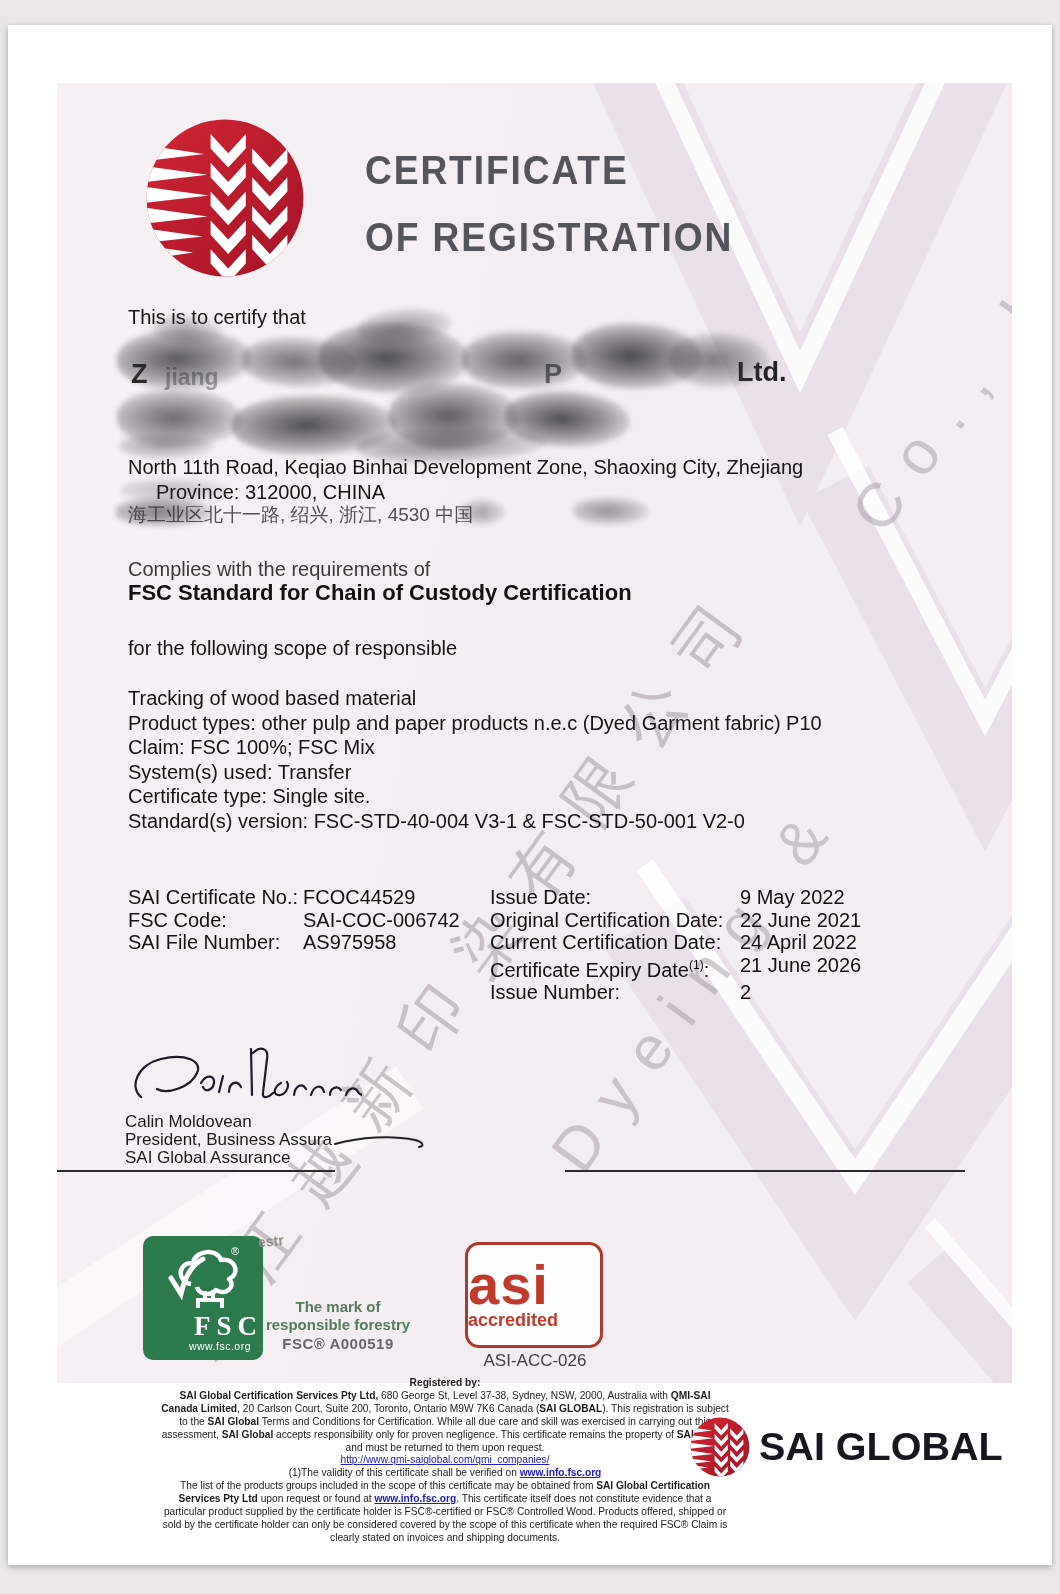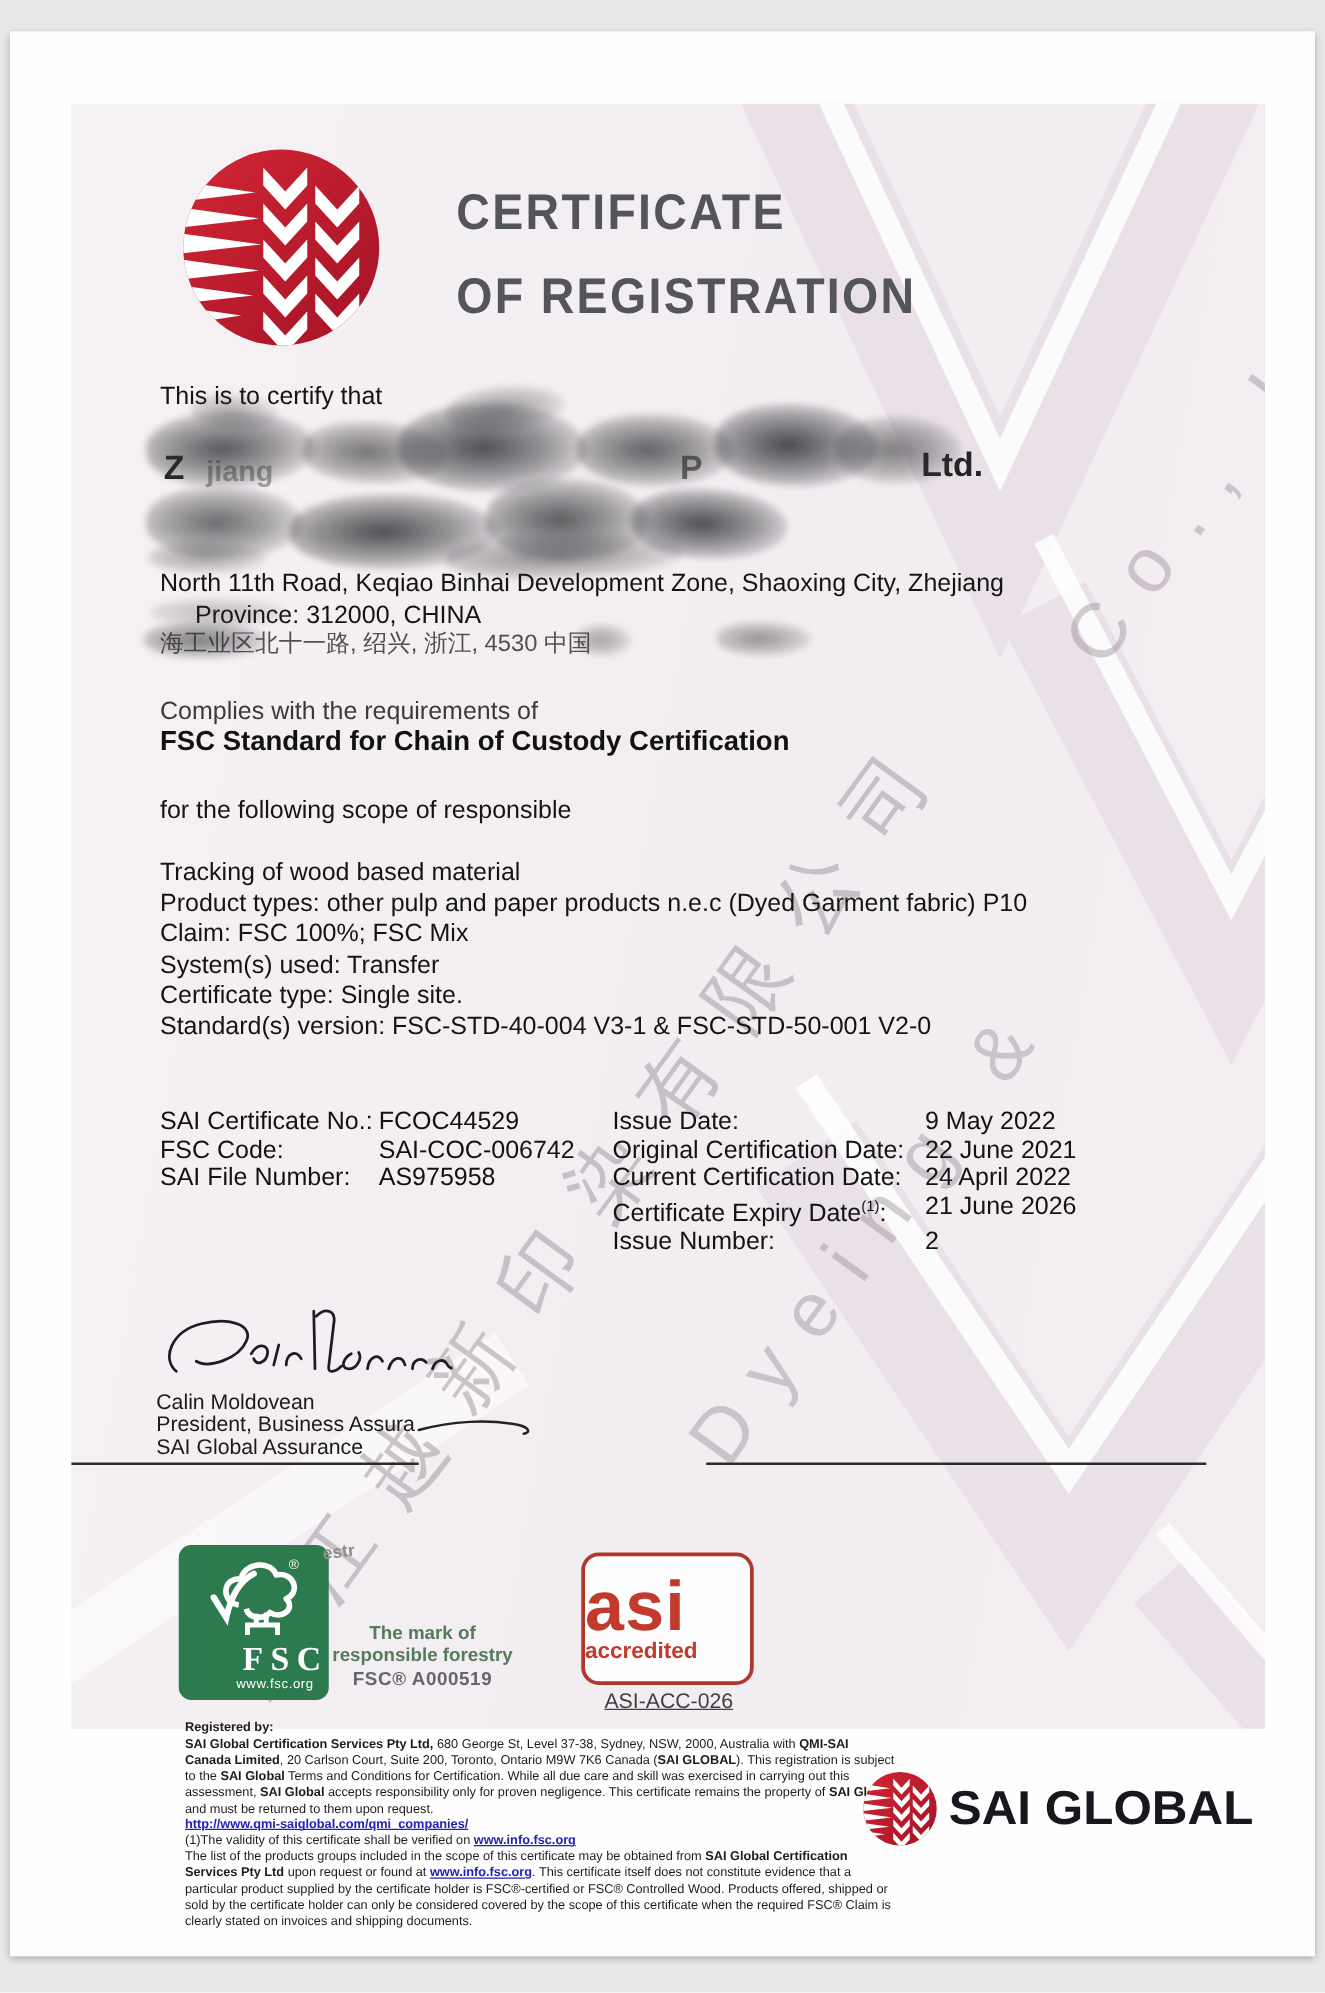--- a/index.html
+++ b/index.html
@@ -199,28 +199,28 @@
     <div class="abs mark-green" style="left:196px;top:1215px;width:170px;">
       <div>The mark of</div>
       <div>responsible forestry</div>
     </div>
     <div class="abs lic-gray" style="left:196px;top:1252px;width:170px;">FSC® A000519</div>
 
     <div class="asi-box" style="left:408px;top:1159px;width:132px;height:100px;">
       <div class="asi-big">asi</div>
       <div class="asi-acc">accredited</div>
     </div>
-    <div class="asi-code" style="left:408px;top:1268px;width:140px;text-decoration:underline;">ASI-ACC-026</div>
+    <div class="asi-code" style="left:408px;top:1268px;width:140px;">ASI-ACC-026</div>
 
   </div>
 
-  <div class="footer" style="left:140px;top:1352px;width:570px;">
+  <div class="footer" style="left:152px;top:1352px;width:570px;text-align:center;">
     <p style="font-weight:700;">Registered by:</p>
     <p><span style="font-weight: 700;">SAI Global Certification Services Pty Ltd,</span><span> 680 George St, Level 37-38, Sydney, NSW, 2000, Australia with </span><span style="font-weight: 700;">QMI-SAI Canada Limited</span><span>, 20 Carlson Court, Suite 200, Toronto, Ontario M9W 7K6 Canada (</span><span style="font-weight: 700;">SAI GLOBAL</span><span>). This registration is subject to the </span><span style="font-weight: 700;">SAI Global</span><span> Terms and Conditions for Certification. While all due care and skill was exercised in carrying out this assessment, </span><span style="font-weight: 700;">SAI Global</span><span> accepts responsibility only for proven negligence. This certificate remains the property of </span><span style="font-weight: 700;">SAI Global</span><span> and must be returned to them upon request.</span></p>
-    <p><span style="color: rgb(33, 33, 189); text-decoration: underline; font-weight: 700;">http://www.qmi-saiglobal.com/qmi_companies/</span></p>
+    <p><span style="color: rgb(33, 33, 189); text-decoration: underline; font-weight: 400;">http://www.qmi-saiglobal.com/qmi_companies/</span></p>
     <p><span>(1)The validity of this certificate shall be verified on </span><span style="color: rgb(33, 33, 189); text-decoration: underline; font-weight: 700;">www.info.fsc.org</span></p>
     <p><span>The list of the products groups included in the scope of this certificate may be obtained from </span><span style="font-weight: 700;">SAI Global Certification Services Pty Ltd</span><span> upon request or found at </span><span style="color: rgb(33, 33, 189); text-decoration: underline; font-weight: 700;">www.info.fsc.org</span><span>. This certificate itself does not constitute evidence that a particular product supplied by the certificate holder is FSC®-certified or FSC® Controlled Wood. Products offered, shipped or sold by the certificate holder can only be considered covered by the scope of this certificate when the required FSC® Claim is clearly stated on invoices and shipping documents.</span></p>
   </div>
 
   <div class="blogo" style="left:682px;top:1392px;">
     <svg width="60" height="60" viewBox="0 0 100 100">
       <use href="#sai-logo-sym"></use>
     </svg>
     <div class="bword">SAI GLOBAL</div>
   </div>

